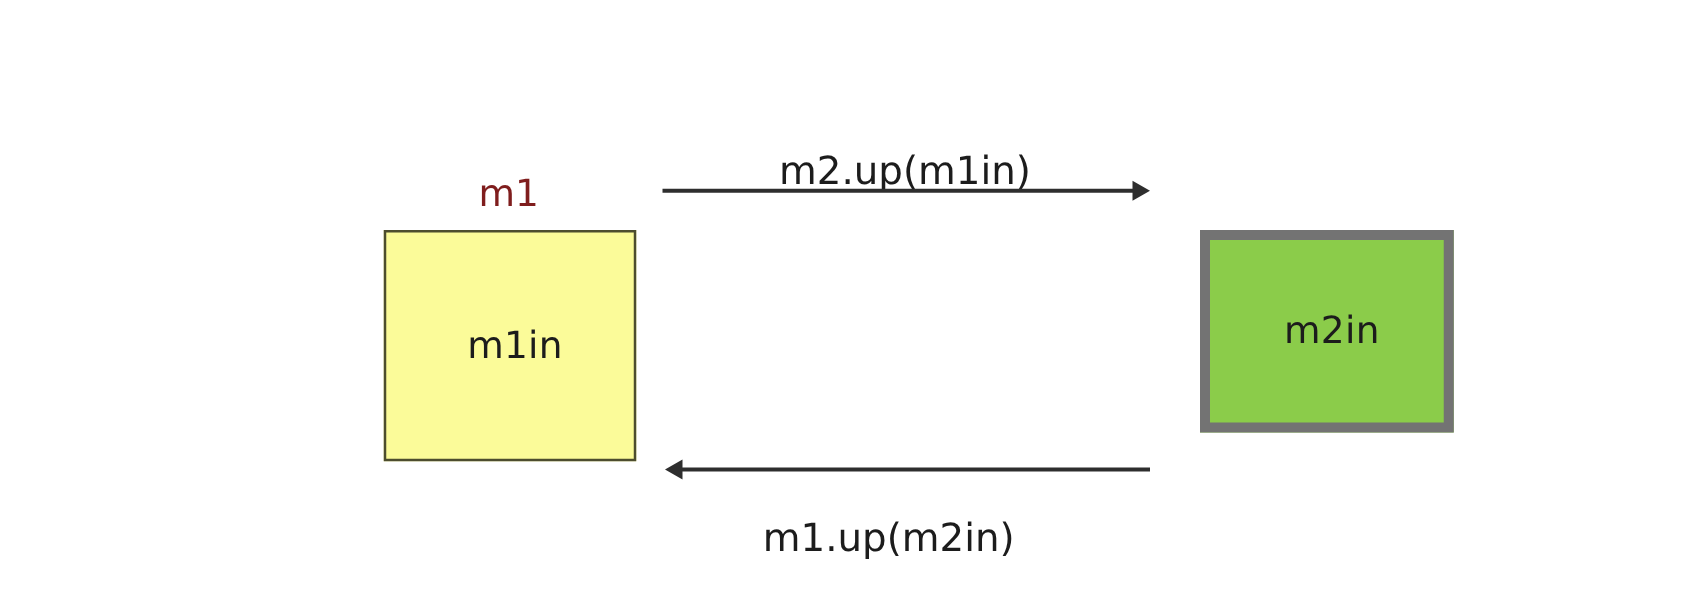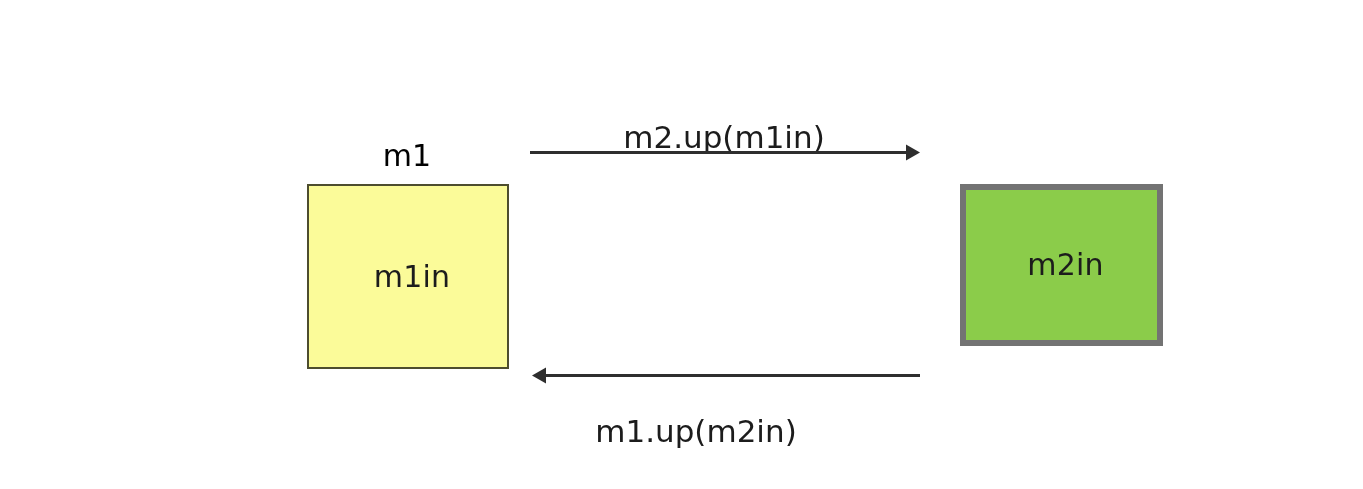--- a/index.html
+++ b/index.html
@@ -42,46 +42,46 @@
     height: 185px;
     background: #fbfb99;
     border: 2px solid #4d4d2e;
   }
   #box-m2 {
     left: 960px;
     top: 184px;
     width: 203px;
     height: 162px;
     background: #8bcc4a;
-    border: 6px solid #737373;
+    border: 8px solid #737373;
   }
 
   
   .node-title {
     position: absolute;
     font-size: 30px;
     line-height: 1;
-    color: #000000;
+    color: #7f1d1d;
     text-align: center;
     white-space: nowrap;
   }
   #title-m1 { left: 337px; top: 141px; width: 140px; }
   #title-m2 { left: 992px; top: 141px; width: 140px; }
 
   
   .edge-label {
     position: absolute;
     font-size: 31px;
     line-height: 1;
     color: #1c1c1c;
     text-align: center;
     white-space: nowrap;
   }
   #label-top    { left: 484px; top: 106px; width: 480px; margin-top: 16px; }
-  #label-bottom { left: 456px; top: 416px; width: 480px; }
+  #label-bottom { left: 471px; top: 416px; width: 480px; }
 
   
   .edge-arrow {
     position: absolute;
     overflow: visible;
   }
   #arrow-top    { left: 524px; top: 138px; }
   #arrow-bottom { left: 524px; top: 361px; }
 </style>
 </head>

